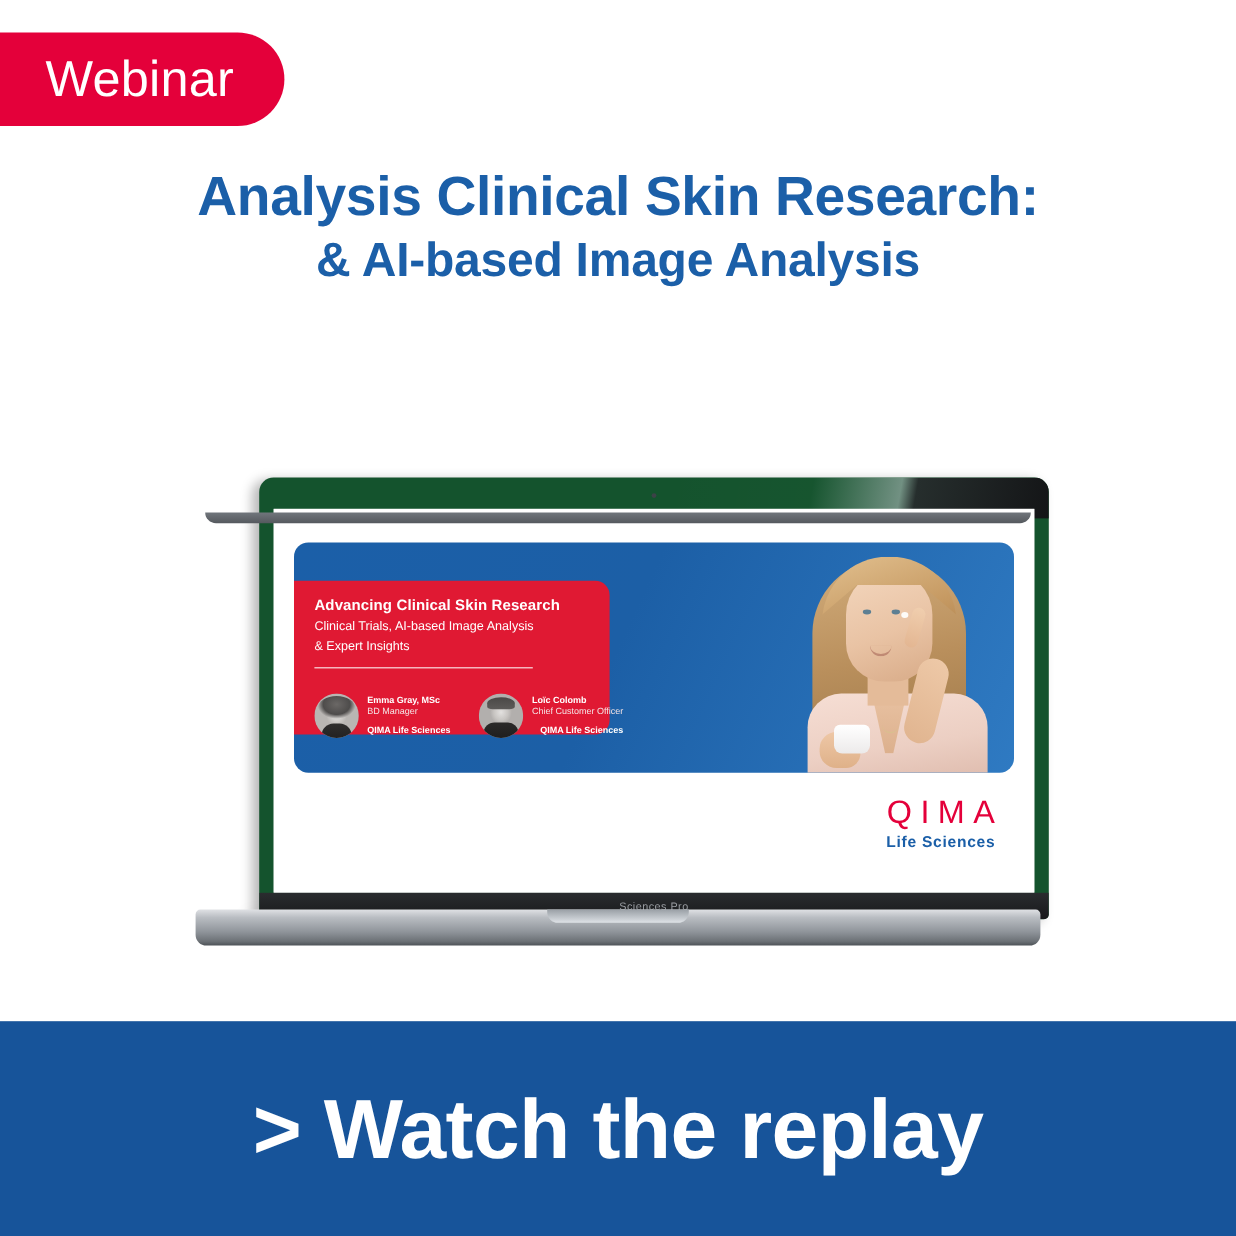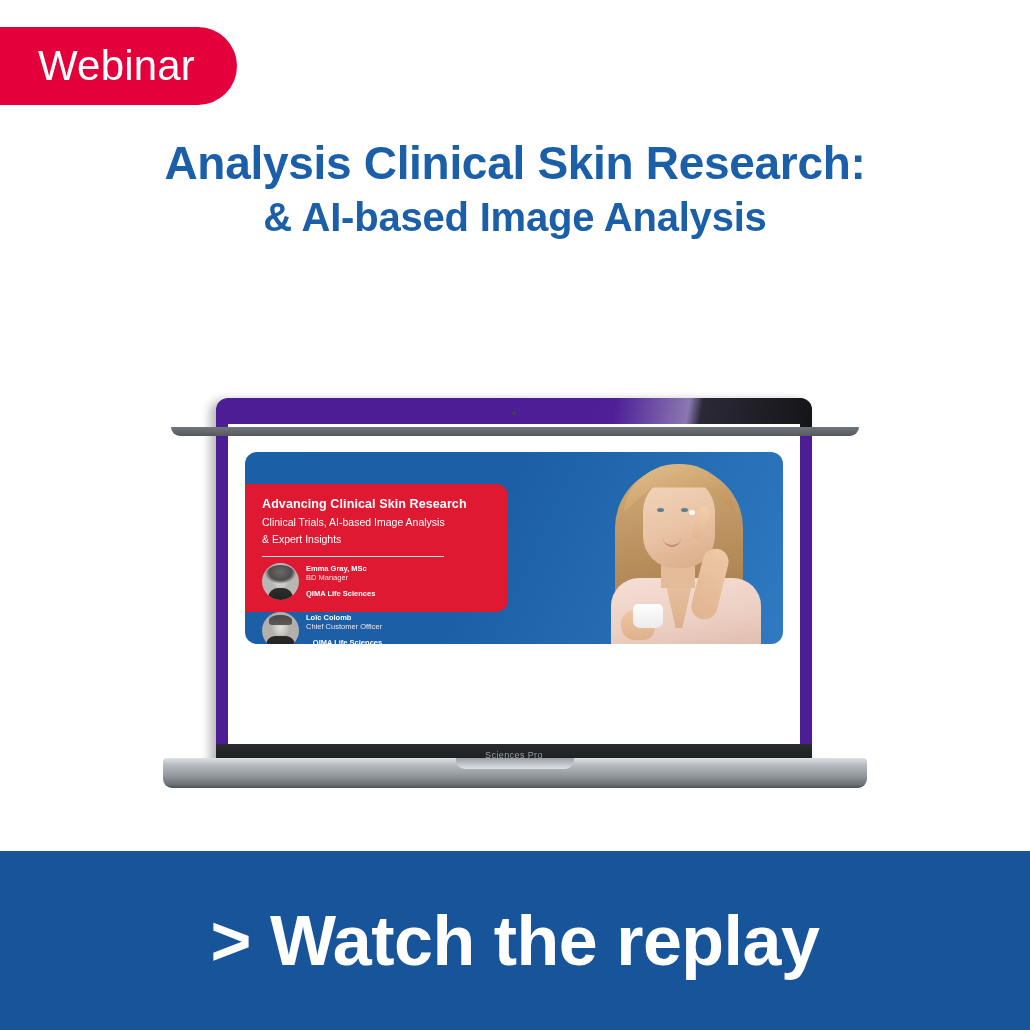--- a/index.html
+++ b/index.html
@@ -78,23 +78,23 @@
     top: 350px;
     width: 624px;
     height: 34px;
     background: radial-gradient(ellipse at 50% 50%, rgba(0,0,0,0.30) 0%, rgba(0,0,0,0.10) 55%, rgba(0,0,0,0) 78%);
     filter: blur(5px);
   }
   .laptop-lid {
     position: absolute;
     left: 53px;
     top: 0;
-    width: 596px;
+    width: 658px;
     height: 368px;
-    background: #4c1d95;
+    background: #14532d;
     border-radius: 12px 12px 4px 4px;
     box-shadow: -6px 2px 10px rgba(0,0,0,0.28);
     overflow: hidden;
   }
   .lid-glare {
     position: absolute;
     right: 0;
     top: 0;
     width: 330px;
     height: 34px;
@@ -210,23 +210,22 @@
     margin-top: 4px;
   }
   .rc-rule {
     width: 182px;
     height: 1px;
     background: rgba(255,255,255,0.85);
     margin: 9px 0 0 0;
   }
   .speakers {
     display: flex;
-    gap: 12px;
-    margin-top: 6px;
-    flex-direction: column;
+    gap: 24px;
+    margin-top: 21px;
   }
   .speaker {
     display: flex;
     align-items: center;
     gap: 7px;
   }
   .avatar {
     width: 37px;
     height: 37px;
     border-radius: 50%;
@@ -545,20 +544,24 @@
                   <div>
                     <div class="sp-name">Loïc Colomb</div>
                     <div class="sp-role">Chief Customer Officer</div>
                     <div class="sp-org">QIMA Life Sciences</div>
                   </div>
                 </div>
               </div>
             </div>
           </div>
 
+          <div class="slide-logo">
+            <div class="logo-word">QIMA</div>
+            <div class="logo-sub">Life Sciences</div>
+          </div>
 
         </div>
       </div>
 
       <div class="bezel-chin">
         <span class="chin-label">Sciences Pro</span>
       </div>
     </div>
 
     <div class="laptop-base">

